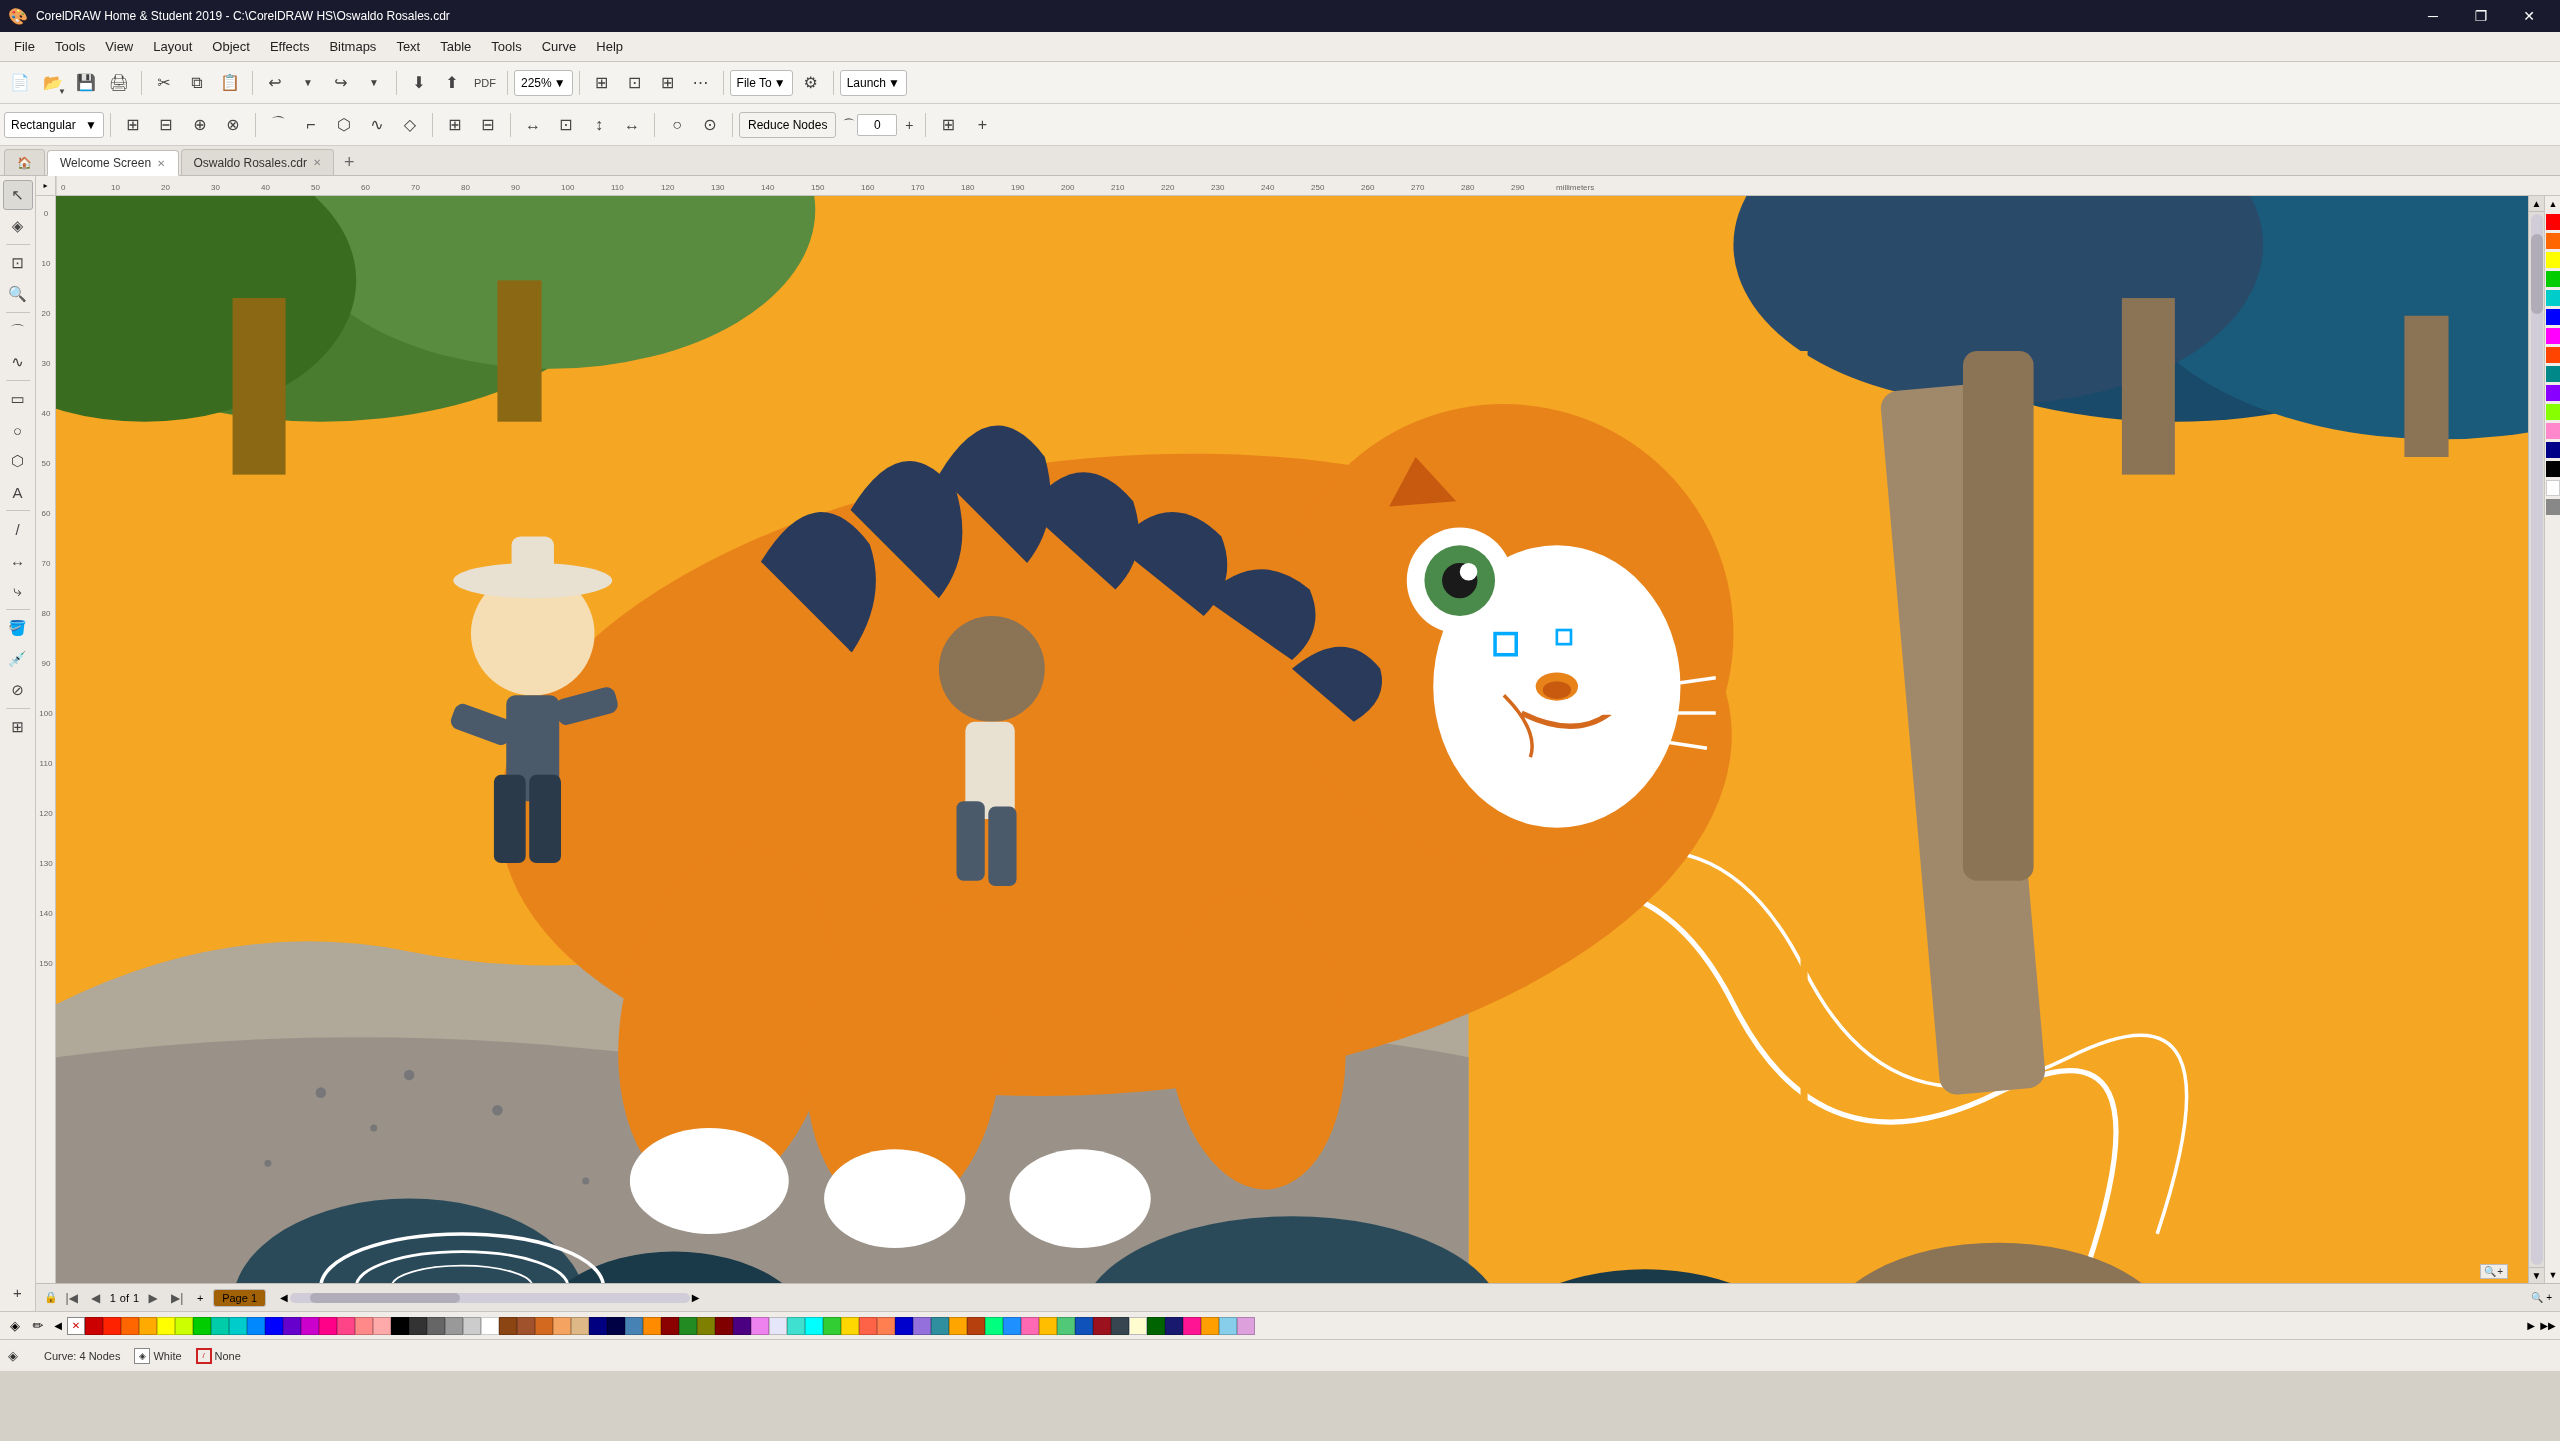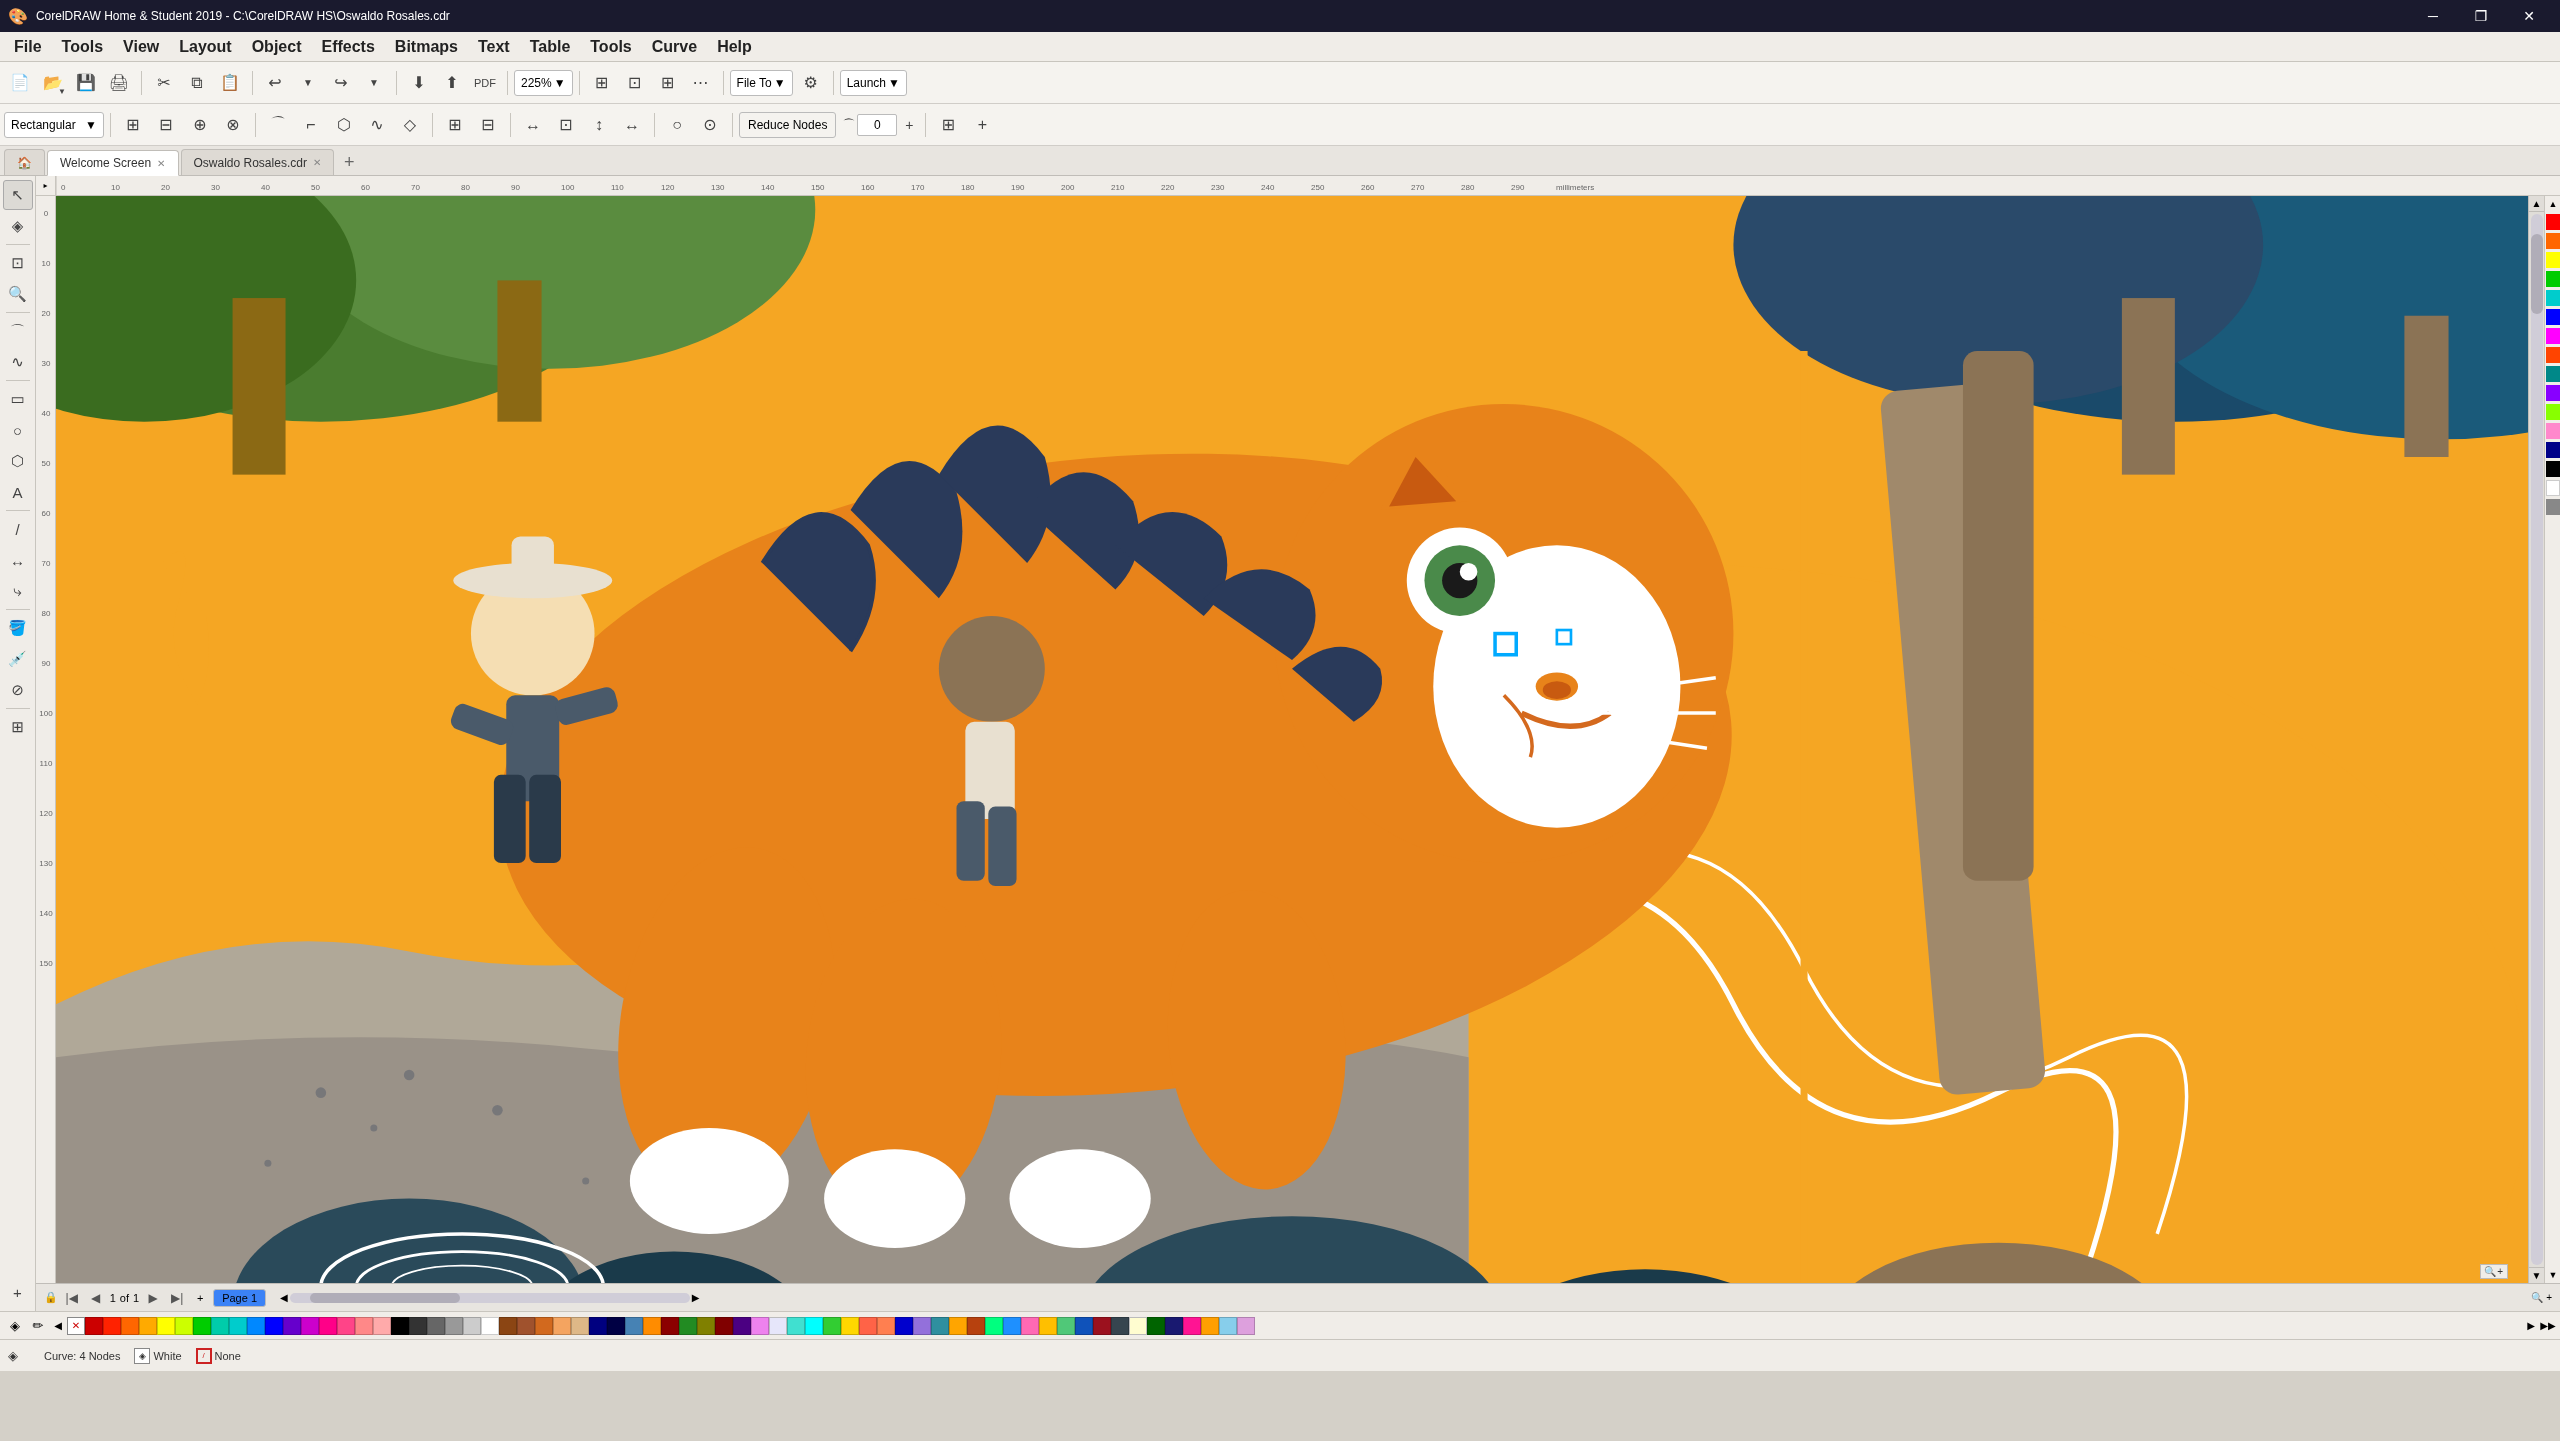--- a/index.html
+++ b/index.html
@@ -29,24 +29,23 @@
       height: 30px;
       background: #f0ede8;
       display: flex;
       align-items: center;
       padding: 0 4px;
       border-bottom: 1px solid #c8c5be;
     }
     .menu-item {
       padding: 4px 10px;
       cursor: pointer;
-      font-size: 16px;
+      font-size: 13px;
       color: #222;
       border-radius: 2px;
-      font-weight: bold;
     }
 
     
     #toolbar-1 {
       height: 42px;
       background: #f5f3ef;
       display: flex;
       align-items: center;
       padding: 0 4px;
       gap: 2px;
@@ -227,21 +226,21 @@
       padding: 0 8px;
       gap: 4px;
       font-size: 11px;
     }
     .page-nav-btn {
       width: 20px; height: 20px;
       display: flex; align-items: center; justify-content: center;
       cursor: pointer; font-size: 12px; color: #555;
     }
     .page-tab {
-      background: #3b82f6; border: 1px solid #bbb; border-radius: 3px;
+      background: #a16207; border: 1px solid #bbb; border-radius: 3px;
       padding: 2px 8px; font-size: 11px; cursor: pointer; text-align: right;
     }
 
     .toolbar-group {
       display: flex; align-items: center; gap: 1px;
     }
 
     
     .color-strip {
       display: flex; align-items: center; height: 20px;

